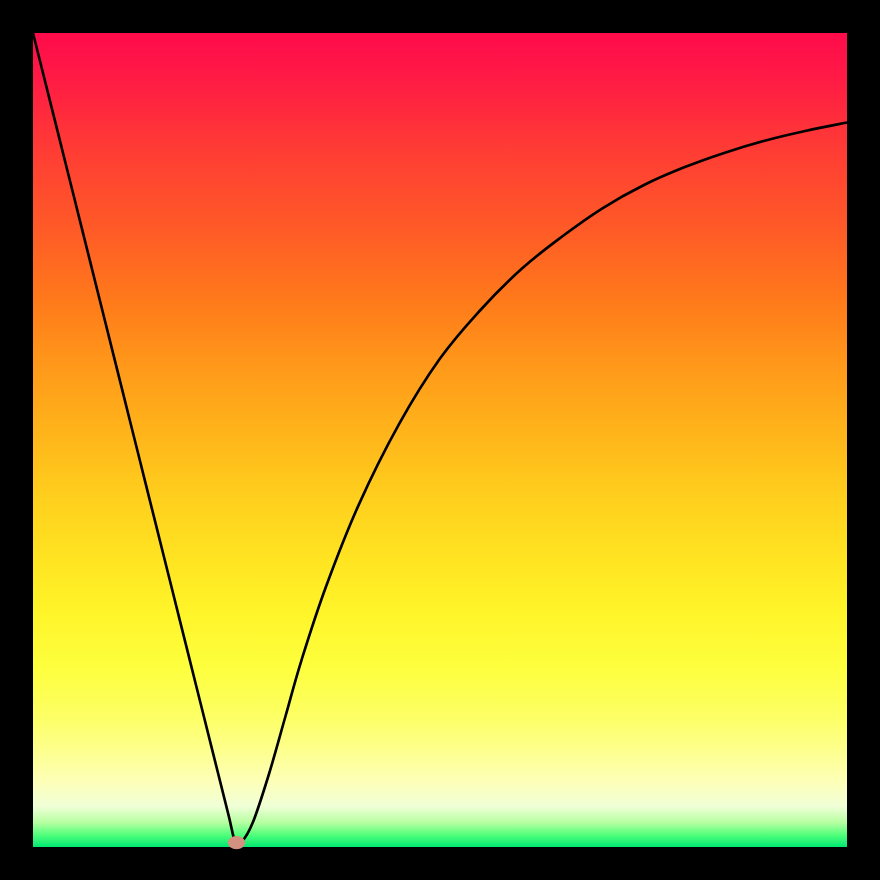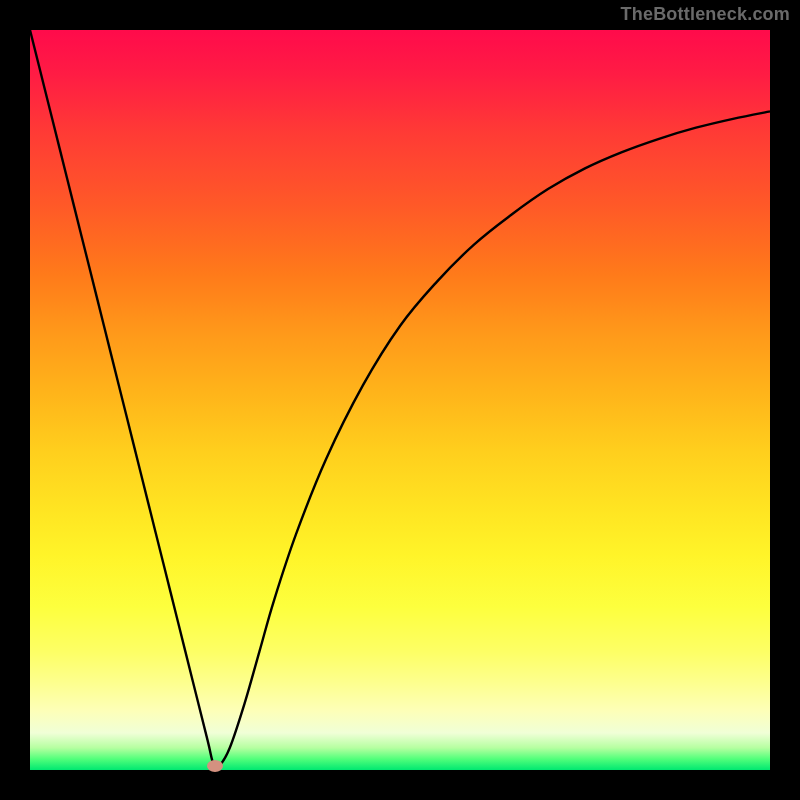--- a/index.html
+++ b/index.html
@@ -68,21 +68,20 @@
     font-size: 18px;
     font-weight: 600;
     letter-spacing: 0.2px;
   }
 </style>
 </head>
 <body>
 
 <div class="stage">
 
-  <div class="attribution">TheBottleneck.com</div>
 
   <div class="plot">
     <svg class="curve" viewBox="0 0 740 740" preserveAspectRatio="none">
       <path id="curve-path" d="M 0 0 C 2.664 10.655999999999988, 9.472000000000001 37.887999999999934, 14.8 59.19999999999993 C 20.128 80.51199999999993, 24.272000000000002 97.08799999999997, 29.6 118.39999999999998 C 34.928 139.712, 39.071999999999996 156.28800000000004, 44.4 177.60000000000002 C 49.728 198.912, 53.872 215.48799999999997, 59.2 236.79999999999995 C 64.528 258.11199999999997, 68.672 274.688, 74 296 C 79.328 317.312, 83.472 333.888, 88.8 355.2 C 94.128 376.512, 98.272 393.08799999999997, 103.60000000000001 414.4 C 108.92800000000001 435.712, 113.072 452.288, 118.4 473.6 C 123.72800000000001 494.91200000000003, 127.87199999999999 511.48799999999994, 133.2 532.8 C 138.528 554.112, 142.672 570.688, 148 592 C 153.328 613.312, 157.472 629.888, 162.8 651.2 C 168.12800000000001 672.5120000000001, 173.8704 695.4816, 177.6 710.4 C 181.3296 725.3184, 181.3888 729.5512, 183.52 734.08 C 185.65120000000002 738.6088000000001, 186.5096 738.4903999999999, 189.44 735.56 C 192.3704 732.6296, 195.27120000000002 728.9888, 199.8 717.8 C 204.3288 706.6111999999999, 209.272 690.716, 214.6 673.4 C 219.928 656.084, 224.072 640.248, 229.4 621.6 C 234.728 602.952, 237.54000000000002 591.112, 244.20000000000002 569.8 C 250.86 548.4879999999999, 257.07599999999996 528.508, 266.4 503.2 C 275.724 477.892, 284.012 455.84, 296 429.2 C 307.988 402.56, 319.68 379.176, 333 355.2 C 346.32 331.224, 356.68 314.648, 370 296 C 383.32 277.352, 393.68000000000006 266.25199999999995, 407.00000000000006 251.59999999999997 C 420.32000000000005 236.94799999999998, 430.68 226.58800000000002, 444 214.60000000000002 C 457.32 202.61200000000002, 467.68 194.99, 481 185 C 494.32 175.01, 504.68 167.49160000000003, 518 159.10000000000002 C 531.32 150.7084, 541.68 145.04, 555 138.38 C 568.32 131.72, 578.68 127.42800000000003, 592 122.10000000000002 C 605.32 116.77200000000002, 615.68 113.17559999999999, 629 108.77999999999997 C 642.32 104.38439999999996, 652.68 101.27639999999995, 666 97.67999999999995 C 679.32 94.08359999999995, 689.68 91.73039999999995, 703 88.79999999999995 C 716.32 85.86959999999996, 733.34 82.73199999999997, 740 81.39999999999998" fill="none" stroke="#000" stroke-width="2.4"></path>
     </svg>
     <div id="marker" class="marker" style="left: 185px; top: 736.3px;"></div>
   </div>
 
 </div>
 

